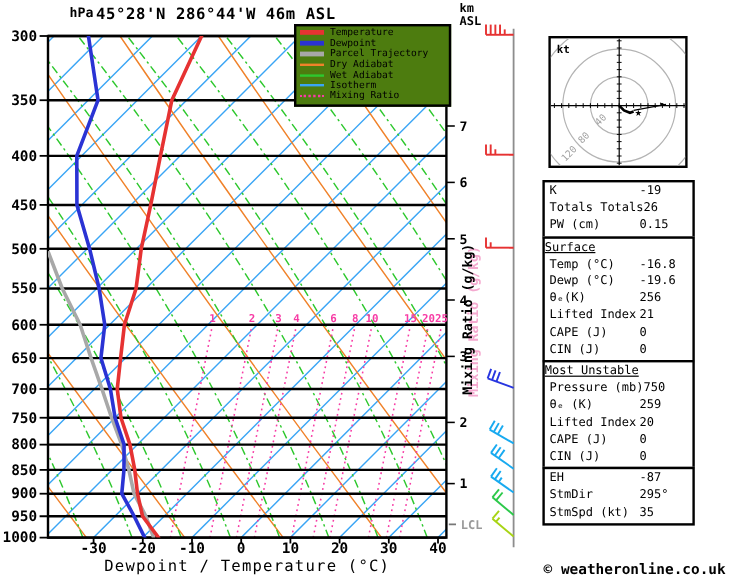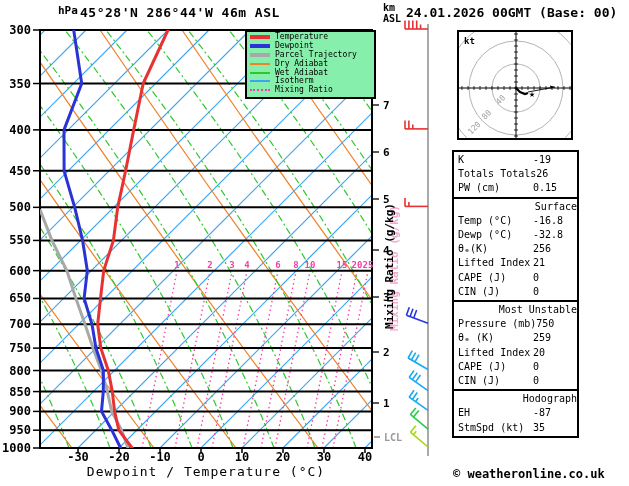--- a/index.html
+++ b/index.html
@@ -12,44 +12,43 @@
   svg text{font-family:"DejaVu Sans Mono","DejaVu Sans",monospace;fill:#000;}
   .chart-svg{position:absolute;left:0;top:0;}
   .ptick{font-size:12px;font-weight:bold;}
   .ttick{font-size:12px;font-weight:bold;}
   .axlbl{font-size:13px;letter-spacing:1px;}
   .kmtick{font-size:11px;font-weight:bold;}
   .mixlbl{font-size:9px;font-weight:bold;fill:#f73ca5;}
   .mixblack{font-size:11px;font-weight:bold;}
   .mixpink{font-size:11px;font-weight:bold;fill:#f4a9cf;}
   .lcl{font-size:10px;font-weight:bold;fill:#9a9a9a;}
-  .legend{position:absolute;left:245px;top:30px;width:124px;height:64px;border:2px solid #000;
-          background:#86efac;padding:1px 0 0 3px;}
+  .legend{position:absolute;left:245px;top:20px;width:124px;height:64px;border:2px solid #000;
+          background:#4d7c0f;padding:1px 0 0 3px;}
   .legend-row{display:flex;align-items:center;height:8.8px;}
   .legend-swatch{width:20px;margin-right:5px;}
   .legend-label{font-size:8px;line-height:8px;white-space:nowrap;}
   .hodo{position:absolute;left:457px;top:30px;width:112px;height:106px;border:2px solid #000;background:#fff;}
   .hodo-kt{font-size:9px;font-weight:bold;}
   .ringlbl{font-size:8px;fill:#a0a0a0;}
   .info-table{position:absolute;left:452px;top:152px;width:127px;font-size:10px;}
   .sec{border:2px solid #000;background:#fff;margin-top:-2px;padding:1px 0;}
-  .sec-title{text-align:right;line-height:14.2px;}
+  .sec-title{text-align:left;line-height:14.2px;text-decoration:underline;}
   .trow{display:flex;padding:0 4px;line-height:14.2px;}
   .tlbl{flex:1;white-space:nowrap;}
   .tval{width:40px;text-align:left;white-space:nowrap;}
   .footer{position:absolute;left:453px;top:467px;font:bold 12px "DejaVu Sans Mono",monospace;}
 </style>
 </head>
 <body>
 
 <div class="stage">
 
   <div class="hpa">hPa</div>
   <div class="title">45°28'N 286°44'W 46m ASL</div>
-  <div class="datetime">24.01.2026 00GMT (Base: 00)</div>
   <div class="kmasl">
     <span>km</span><br>
     <span>ASL</span>
   </div>
 
   <svg id="skewt-svg" class="chart-svg" width="629" height="486" viewBox="0 0 629 486">
     <defs>
         <clipPath id="plotclip">
           <rect x="40" y="30" width="332" height="418"></rect>
         </clipPath>
@@ -399,21 +398,21 @@
         </div>
       </div>
       <div class="sec">
         <div class="sec-title">Surface</div>
         <div class="trow">
           <span class="tlbl">Temp (°C)</span>
           <span class="tval">-16.8</span>
         </div>
         <div class="trow">
           <span class="tlbl">Dewp (°C)</span>
-          <span class="tval">-32.8</span>
+          <span class="tval">-19.6</span>
         </div>
         <div class="trow">
           <span class="tlbl">θₑ(K)</span>
           <span class="tval">256</span>
         </div>
         <div class="trow">
           <span class="tlbl">Lifted Index</span>
           <span class="tval">21</span>
         </div>
         <div class="trow">
@@ -442,26 +441,29 @@
         <div class="trow">
           <span class="tlbl">CAPE (J)</span>
           <span class="tval">0</span>
         </div>
         <div class="trow">
           <span class="tlbl">CIN (J)</span>
           <span class="tval">0</span>
         </div>
       </div>
       <div class="sec">
-        <div class="sec-title">Hodograph</div>
         <div class="trow">
           <span class="tlbl">EH</span>
           <span class="tval">-87</span>
         </div>
         <div class="trow">
+          <span class="tlbl">StmDir</span>
+          <span class="tval">295°</span>
+        </div>
+        <div class="trow">
           <span class="tlbl">StmSpd (kt)</span>
           <span class="tval">35</span>
         </div>
       </div>
     </div>
 
   <div class="footer">© weatheronline.co.uk</div>
 </div>
 
 </body></html>

